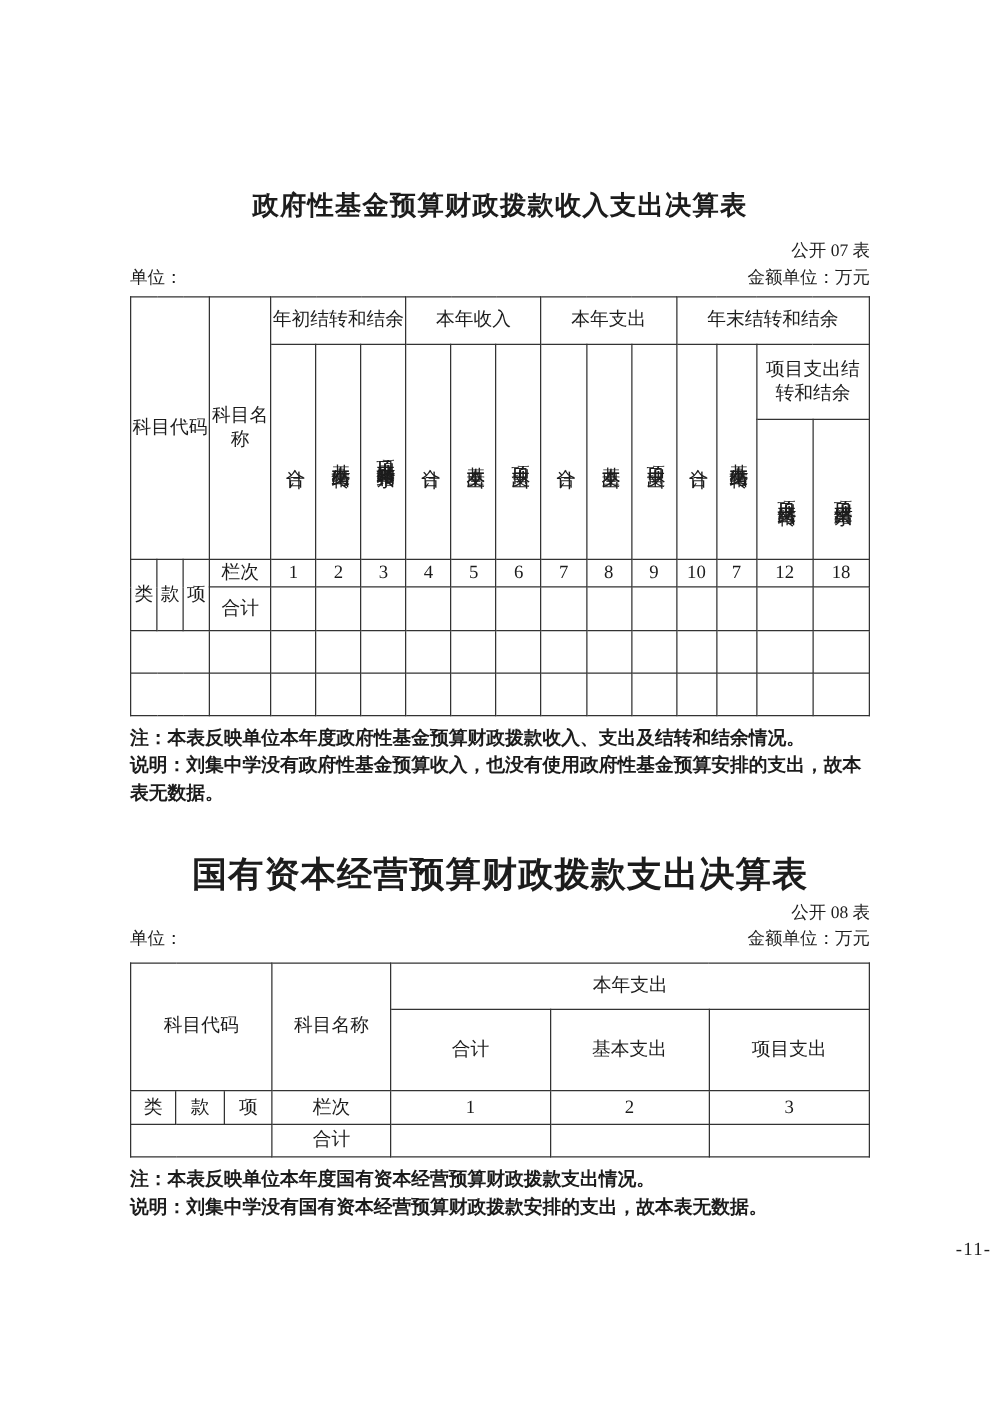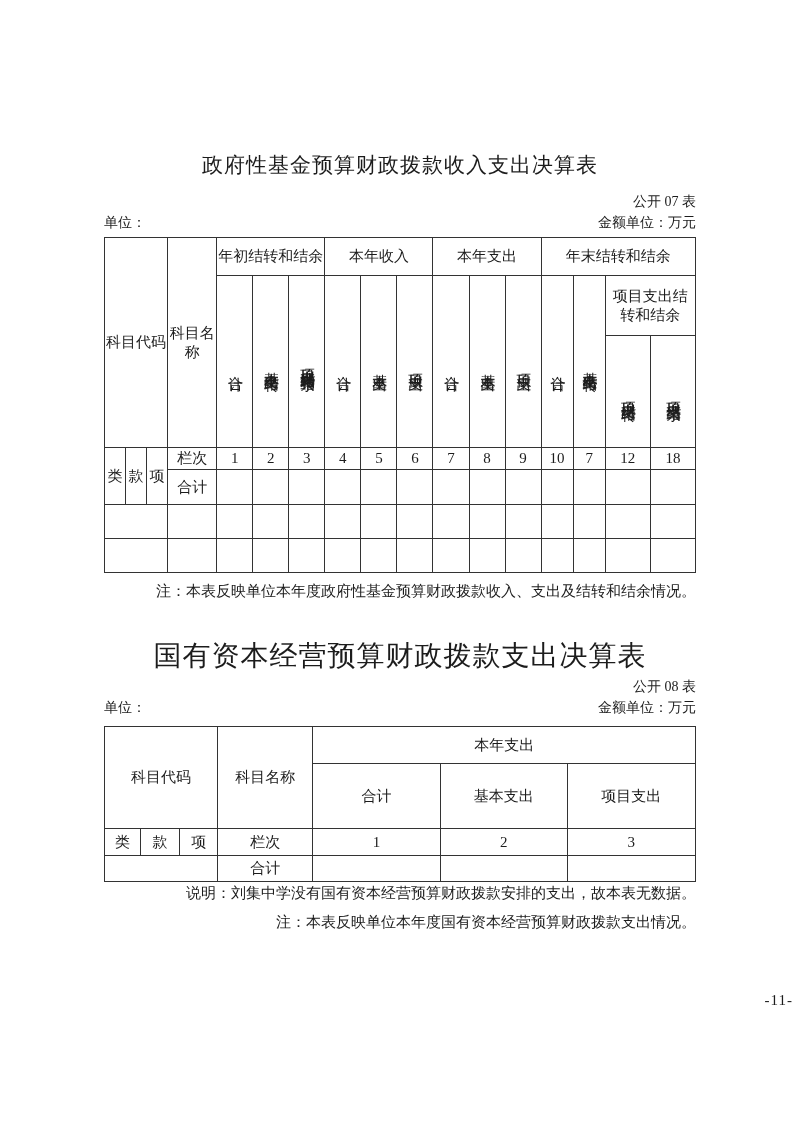--- a/index.html
+++ b/index.html
@@ -15,21 +15,21 @@
     position: absolute;
     left: 104px; top: 0;
     width: 592px;
     padding-top: 151px;
   }
   h1.doc-title, h2.doc-title {
     margin: 0;
     text-align: center;
     font-size: 21px;
     line-height: 27px;
-    font-weight: normal;
+    font-weight: bold;
     font-family: "Liberation Sans", "DejaVu Sans", sans-serif;
     letter-spacing: 1px;
   }
   h2.doc-title { margin-top: 40px; font-size: 28px; }
   .form-no {
     margin-top: 15px;
     text-align: right;
     font-size: 14px;
     line-height: 18px;
   }
@@ -74,21 +74,22 @@
   tr.r-blank  { height: 34px; }
   tr.t2-r1    { height: 37px; }
   tr.t2-r2    { height: 65px; }
   tr.t2-lanci { height: 27px; }
   tr.t2-heji  { height: 26px; }
   td.num { font-size: 14px; }
   p.note {
     margin: 0;
     font-size: 15px;
     line-height: 22px;
-    text-align: right;
+    text-align: left;
+    font-weight: bold;
   }
   p.note.first { margin-top: 7px; }
   .page-number {
     position: absolute;
     top: 992px;
     left: 0;
     width: 793px;
     box-sizing: border-box;
     text-align: right;
     font-size: 15px;
@@ -220,20 +221,21 @@
       <td></td>
       <td></td>
       <td></td>
       <td></td>
       <td></td>
     </tr>
   </tbody>
     </table>
 
   <p class="note first">注：本表反映单位本年度政府性基金预算财政拨款收入、支出及结转和结余情况。</p>
+  <p class="note">说明：刘集中学没有政府性基金预算收入，也没有使用政府性基金预算安排的支出，故本表无数据。</p>
 
   <h2 class="doc-title">国有资本经营预算财政拨款支出决算表</h2>
   <div class="form-no second">公开 08 表</div>
   <div class="meta-row">
     <span>单位：</span>
     <span>金额单位：万元</span>
   </div>
 
   <table class="fin fin2">
     <colgroup>
@@ -268,18 +270,18 @@
     <tr class="t2-heji">
       <td colspan="3"></td>
       <td>合计</td>
       <td></td>
       <td></td>
       <td></td>
     </tr>
   </tbody>
     </table>
 
+  <p class="note first">注：本表反映单位本年度国有资本经营预算财政拨款支出情况。</p>
   <p class="note">说明：刘集中学没有国有资本经营预算财政拨款安排的支出，故本表无数据。</p>
-  <p class="note first">注：本表反映单位本年度国有资本经营预算财政拨款支出情况。</p>
 
 </div>
 
 <div class="page-number">-11-</div>
 
 </body></html>

